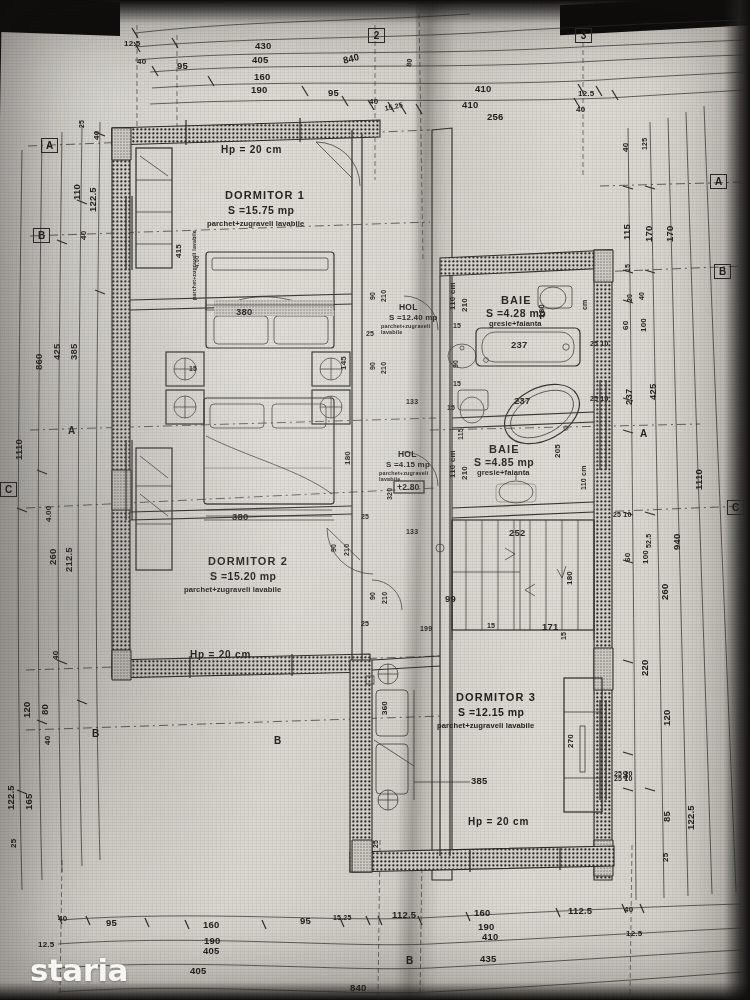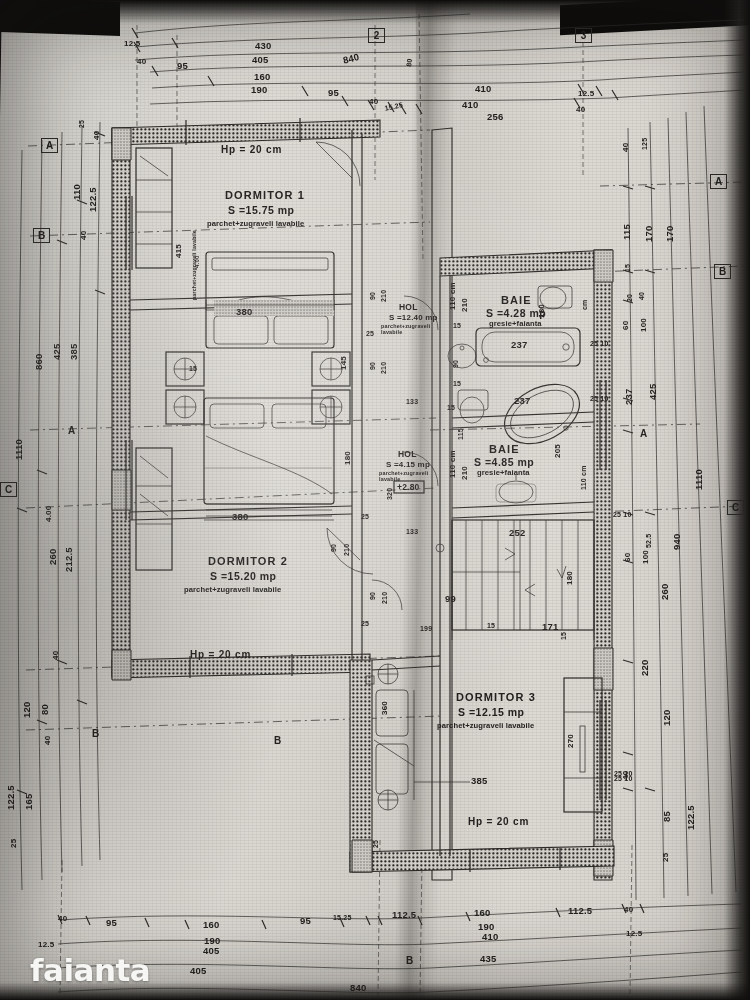--- a/index.html
+++ b/index.html
@@ -603,14 +603,14 @@
   <div class="t dim7" style="left:566px; top:808px;"></div>
   <div class="t dim7" style="left:139px; top:505px;"></div>
   <div class="t dim7" style="left:135px; top:670px;"></div>
   <div class="t dim7" style="left:614px; top:770px;">25 10</div>
   <div class="t dim8 vt" style="left:194px; top:268px; transform:rotate(-90deg); font-size:6px;">4.00</div>
 
   <div id="sheen"></div>
   <div id="vignette"></div>
   <div id="grain"></div>
 
-  <div id="watermark">faianta</div>
+  <div id="watermark">staria</div>
 </div>
 
 </body></html>

